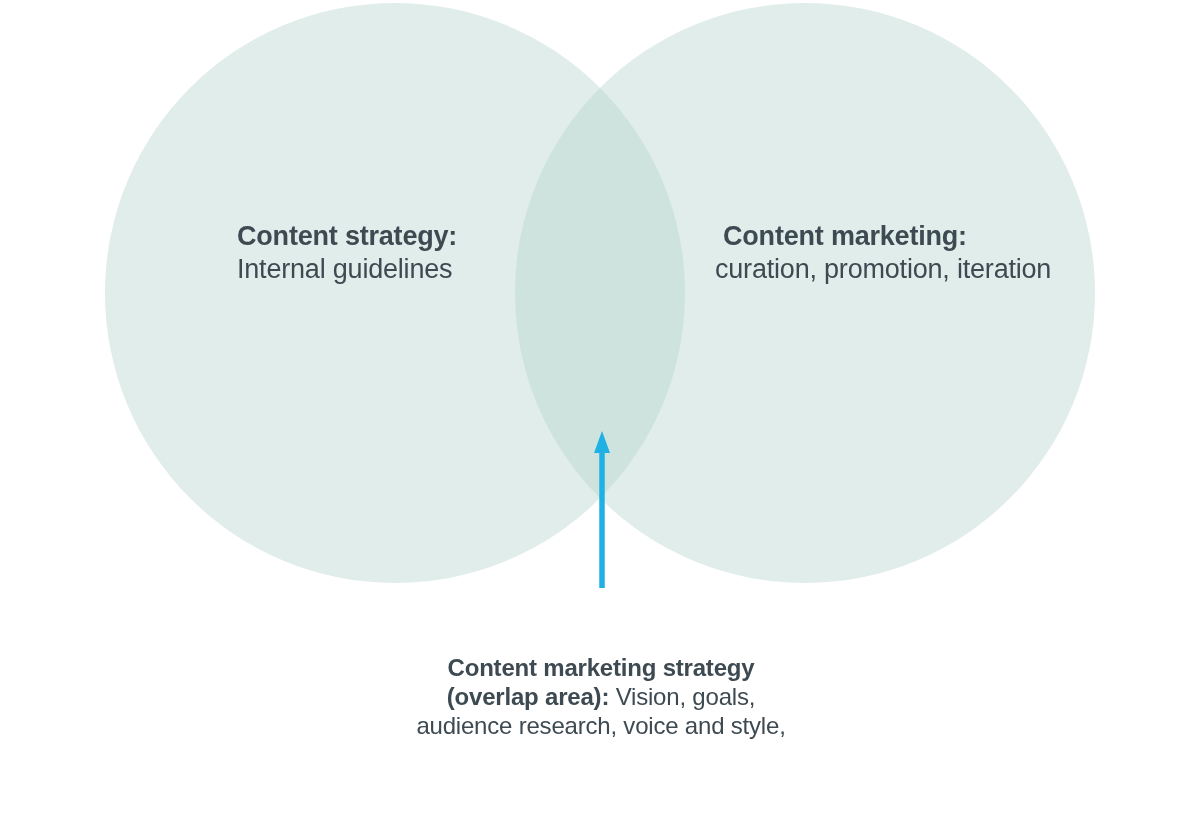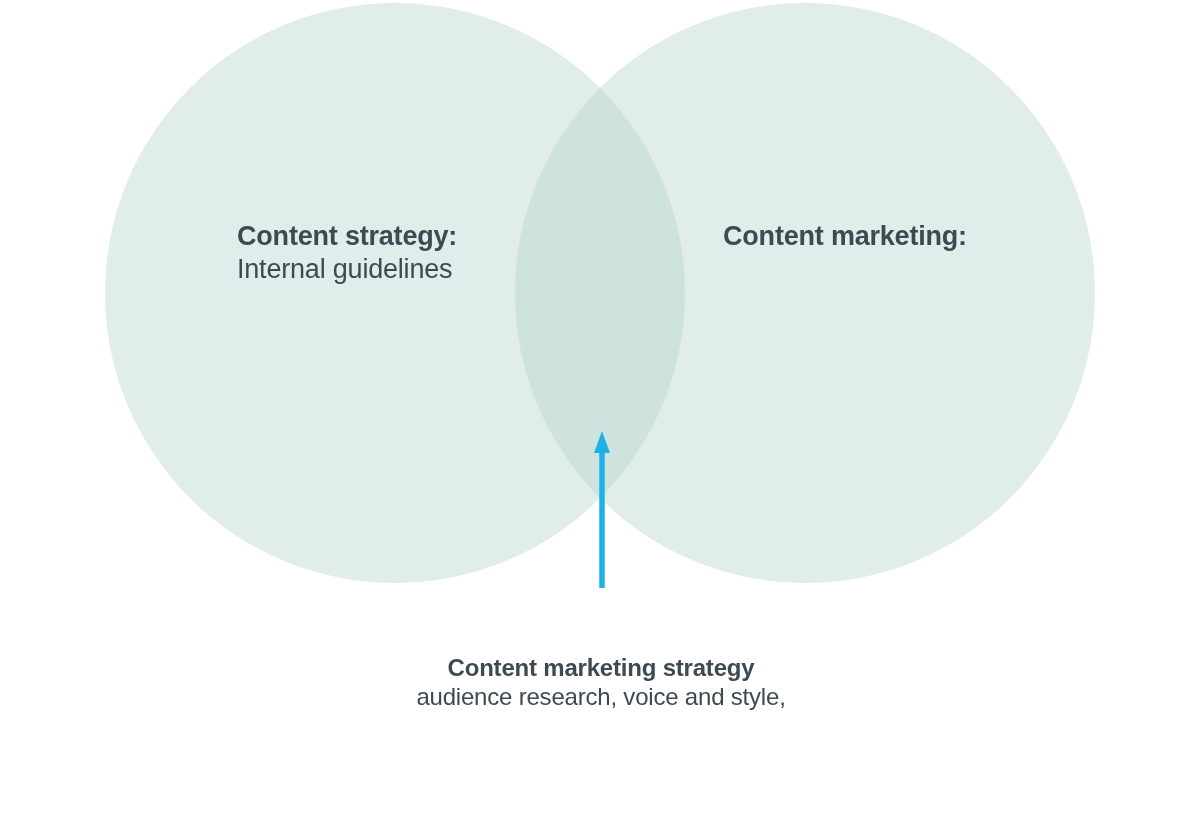--- a/index.html
+++ b/index.html
@@ -71,22 +71,26 @@
     </g>
   </svg>
 
   <div class="label left-label" style="left:237px; top:221px;">
     <div class="label-title">Content strategy:</div>
     <div class="label-line">Internal guidelines</div>
   </div>
 
   <div class="label right-label" style="left:715px; top:221px;">
     <div class="label-title">Content marketing:</div>
+    <div class="label-line">curation, promotion, iteration</div>
   </div>
 
   <div class="caption">
     <div class="caption-line">
       <span class="bold">Content marketing strategy</span>
+    </div>
+    <div class="caption-line">
+      <span class="bold">(overlap area):</span><span> Vision, goals,</span>
     </div>
     <div class="caption-line">audience research, voice and style,</div>
   </div>
 
 </div>
 
 </body></html>

